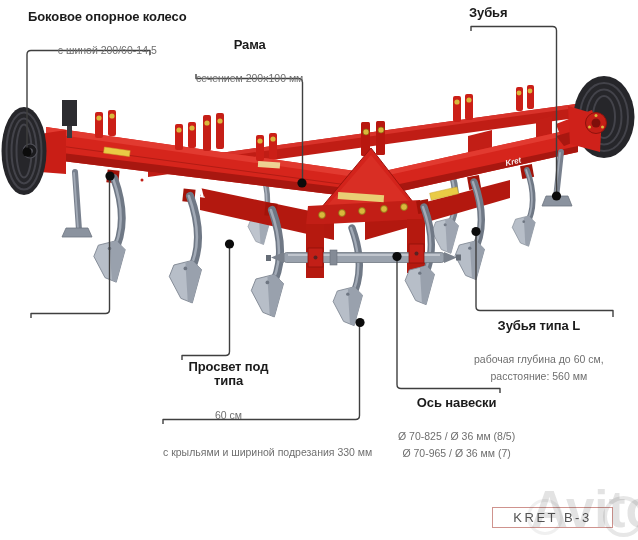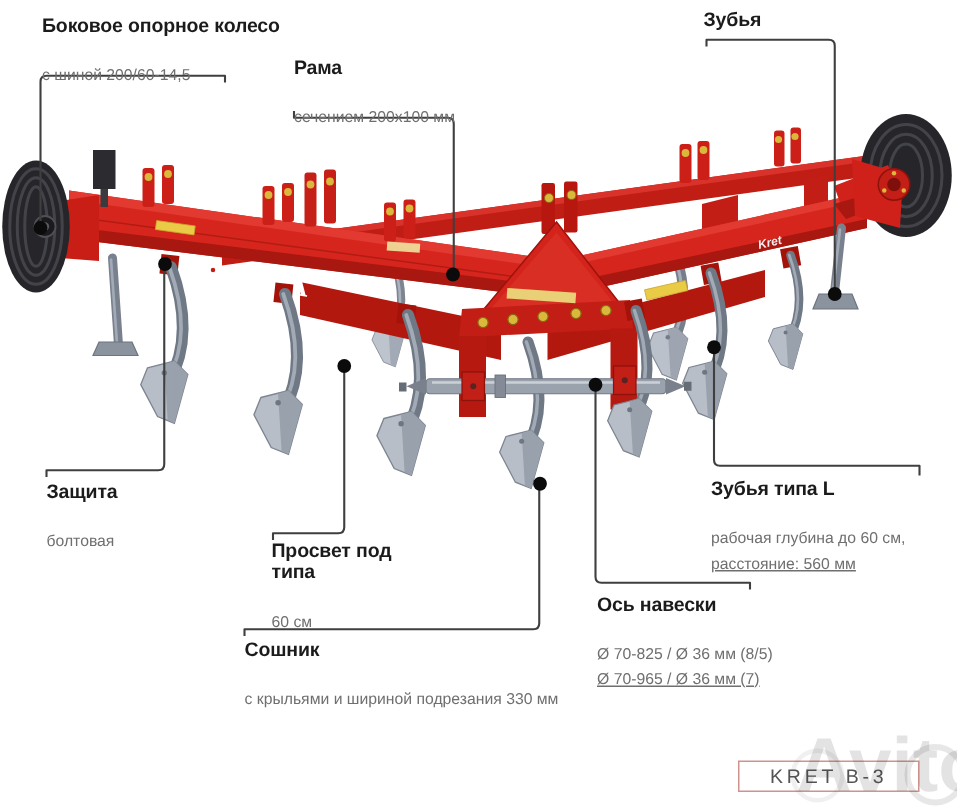--- a/index.html
+++ b/index.html
@@ -1,22 +1,22 @@
 <!DOCTYPE html>
 <html><head>
 <meta charset="utf-8">
 <style>
   html,body{margin:0;padding:0;background:#ffffff;}
   #stage{position:relative;width:638px;height:540px;background:#fff;overflow:hidden;
          font-family:"Liberation Sans",sans-serif;}
   #machine-svg{position:absolute;left:0;top:0;z-index:1;}
-  .label{position:absolute;z-index:3;color:#1b1b1b;}
+  .label{position:absolute;z-index:3;color:#1b1b1b;text-align:center;}
   .lt{font-weight:bold;font-size:13px;line-height:1.1;letter-spacing:-0.1px;}
   .ls{font-size:10.5px;color:#6f6f6f;margin-top:19px;line-height:1.45;white-space:nowrap;}
-  .ls2{font-size:10.5px;color:#6f6f6f;margin-top:1px;line-height:1.45;white-space:nowrap;text-decoration:underline;}
+  .ls2{font-size:10.5px;color:#6f6f6f;margin-top:1px;line-height:1.45;white-space:nowrap;}
   #label-clearance{width:95px;}
   #model-box{position:absolute;left:492px;top:507px;width:119px;height:19px;z-index:4;
              border:1px solid #cf938e;color:#545454;font-size:13px;line-height:19px;
              text-align:center;letter-spacing:2.5px;background:transparent;}
   #watermark{position:absolute;left:531px;top:480px;z-index:5;font-weight:bold;font-size:51px;
              color:rgba(40,40,40,0.13);letter-spacing:0;pointer-events:none;}
   .wm-ring{position:absolute;border-radius:50%;z-index:5;pointer-events:none;}
   #wm-ring-o{left:603px;top:496px;width:33px;height:33px;border:4px solid rgba(40,40,40,0.11);}
   #wm-ring-a{left:527px;top:499px;width:30px;height:30px;border:3px solid rgba(40,40,40,0.07);}
 </style>
@@ -230,32 +230,27 @@
 
   <div class="label" style="left:196px;top:38px" id="label-frame">
     <div class="lt">Рама</div>
     <div class="ls">сечением 200x100 мм</div>
   </div>
 
   <div class="label" style="left:469px;top:6px" id="label-support">
     <div class="lt">Зубья</div>
   </div>
 
-  <div class="label" style="left:31px;top:321px" id="label-protection">
-    <div class="lt">Защита</div>
-    <div class="ls">болтовая</div>
-  </div>
 
   <div class="label" style="left:181px;top:360px" id="label-clearance">
     <div class="lt">Просвет под типа</div>
     <div class="ls">60 см</div>
   </div>
 
   <div class="label" style="left:163px;top:426px" id="label-coulter">
-    <div class="lt">Сошник</div>
     <div class="ls">с крыльями и шириной подрезания 330 мм</div>
   </div>
 
   <div class="label" style="left:398px;top:396px" id="label-hitch-axle">
     <div class="lt">Ось навески</div>
     <div class="ls">Ø 70-825 / Ø 36 мм (8/5)</div>
     <div class="ls2">Ø 70-965 / Ø 36 мм (7)</div>
   </div>
 
   <div class="label" style="left:474px;top:319px" id="label-tines">

